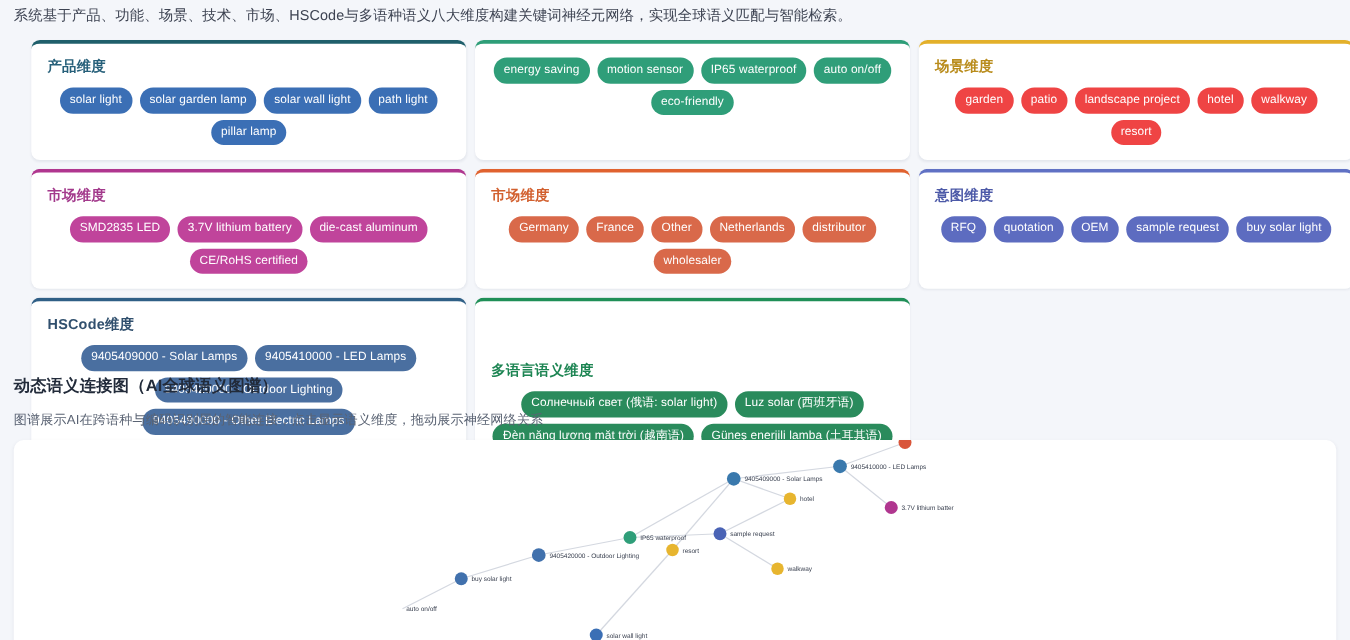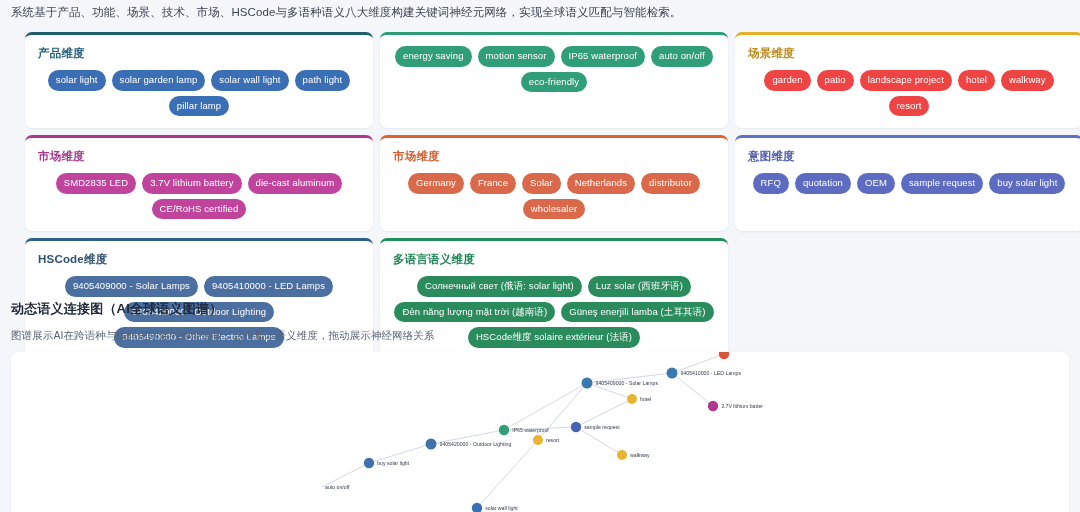--- a/index.html
+++ b/index.html
@@ -72,21 +72,21 @@
 
   .c-intent    { border-top-color: #6071c4; }
   .c-intent    .card-title { color: #4d5aa8; }
   .t-intent    { background: #5d6cc0; }
 
   .c-hscode    { border-top-color: #2f5f86; }
   .c-hscode    .card-title { color: #31506e; }
   .t-hscode    { background: #4a6fa0; }
 
   .c-lang      { border-top-color: #1f8f57; }
-  .c-lang      .card-title { color: #1d8553; }
+  .c-lang      .card-title { color: #1d8553; margin-top: 37px; }
   .t-lang      { background: #2a8b5c; }
 
   
   .graph-head {
     position: absolute; left: 11px; top: 300px;
   }
   .graph-title {
     font-size: 13px; font-weight: bold; color: #222b3a; letter-spacing: .2px;
   }
   .graph-sub {
@@ -151,21 +151,21 @@
           <span class="tag t-tech">3.7V lithium battery</span>
           <span class="tag t-tech">die-cast aluminum</span>
           <span class="tag t-tech">CE/RoHS certified</span>
         </div>
       </div>
       <div class="card c-market">
         <div class="card-title">市场维度</div>
         <div class="tags">
           <span class="tag t-market">Germany</span>
           <span class="tag t-market">France</span>
-          <span class="tag t-market">Solar</span>
+          <span class="tag t-market">Other</span>
           <span class="tag t-market">Netherlands</span>
           <span class="tag t-market">distributor</span>
           <span class="tag t-market">wholesaler</span>
         </div>
       </div>
       <div class="card c-intent">
         <div class="card-title">意图维度</div>
         <div class="tags">
           <span class="tag t-intent">RFQ</span>
           <span class="tag t-intent">quotation</span>

